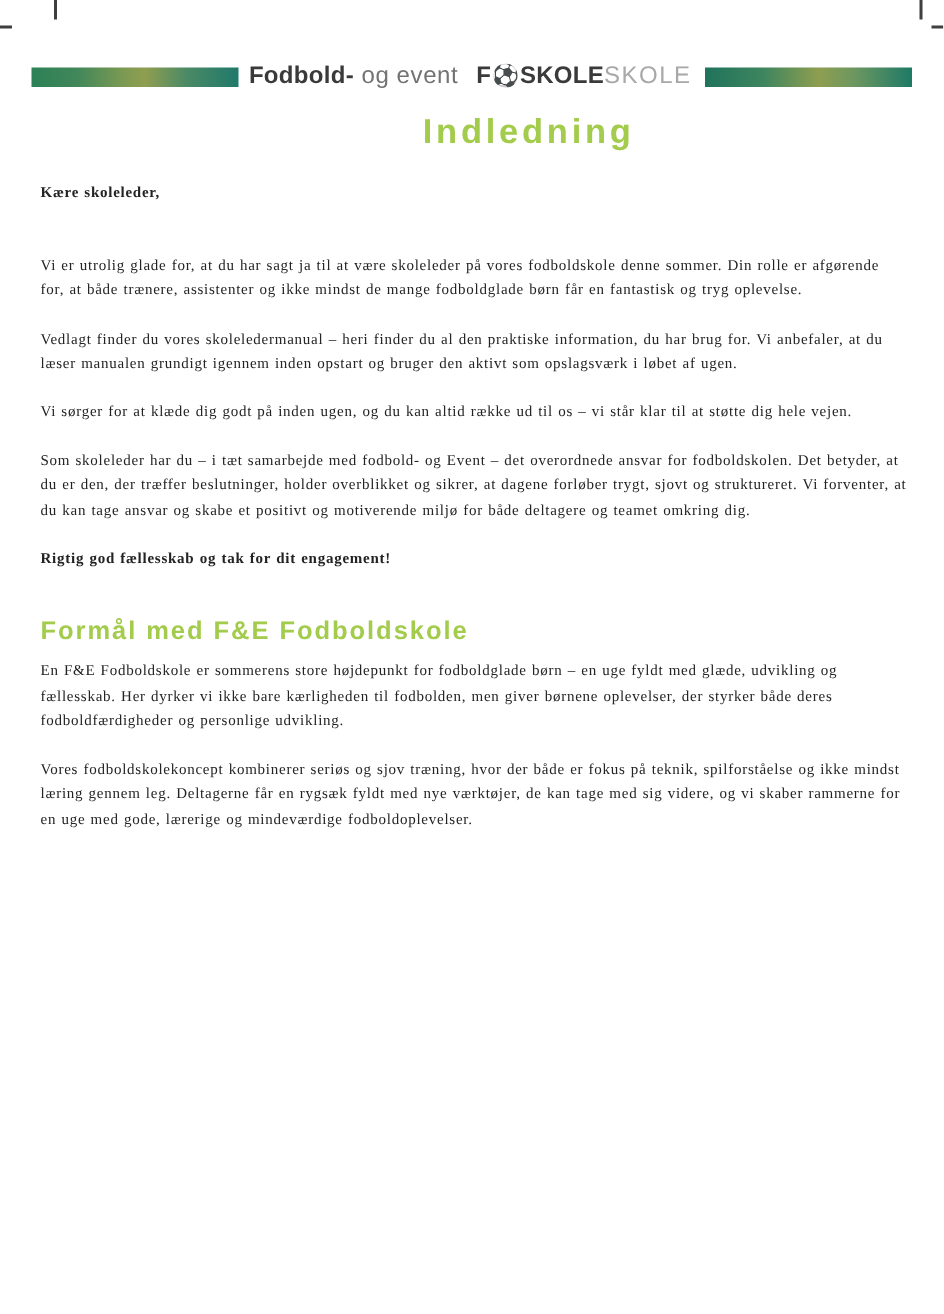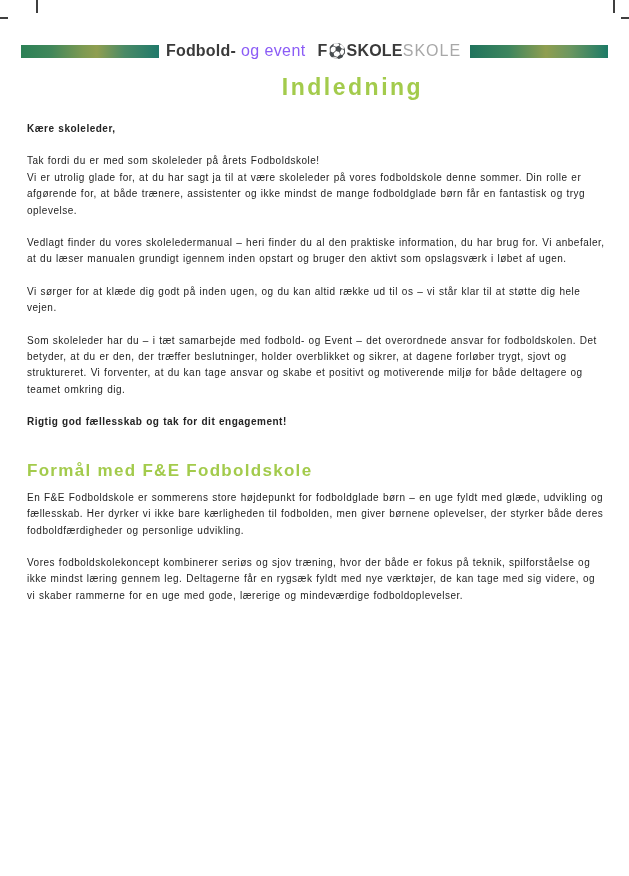--- a/index.html
+++ b/index.html
@@ -9,30 +9,30 @@
   }
   
   .crop{position:absolute;background:#3f3f3f;}
   
   .header{position:absolute;top:44px;left:21px;right:21px;height:14px;display:flex;align-items:center;}
   .hbar{height:13px;flex:1;}
   .hbar-left{background:linear-gradient(90deg,#2c8156 0%,#41875a 22%,#7d9a52 45%,#8f9e50 55%,#4a8a66 75%,#20796a 100%);}
   .hbar-right{background:linear-gradient(90deg,#20735c 0%,#3d855e 28%,#8f9e50 55%,#6d9760 72%,#1d7a66 100%);}
   .brand{display:flex;align-items:center;white-space:nowrap;padding:0 9px 0 7px;font-size:16px;line-height:16px;}
   .brand-bold{font-weight:700;color:#3a3a3a;letter-spacing:.2px;}
-  .brand-light{font-weight:400;color:#8b5cf6;margin-left:5px;letter-spacing:.4px;}
+  .brand-light{font-weight:400;color:#737373;margin-left:5px;letter-spacing:.4px;}
   .brand-group2{margin-left:12px;display:flex;align-items:center;}
   .ball{font-family:"DejaVu Sans",sans-serif;font-size:14.5px;color:#3a3a3a;margin:0 .5px;}
   .brand-skole{font-weight:400;color:#a8a8a8;letter-spacing:1px;}
   
   .title{position:absolute;top:74px;left:0;width:100%;text-align:center;
     font-size:23px;font-weight:700;letter-spacing:2.5px;color:#a3cb4c;padding-left:38px;}
   
   .main{position:absolute;top:121px;left:27px;width:578px;}
-  .main p{margin:0 0 16px 0;font-size:10px;line-height:16.4px;letter-spacing:.05em;word-spacing:.5px;color:#232323;}
+  .main p{margin:0 0 16px 0;font-size:10px;line-height:16.4px;letter-spacing:.05em;word-spacing:.5px;color:#232323;font-family:Liberation Serif, serif;}
   .bold-line{font-weight:700;}
   .section-heading{margin:30px 0 9px 0;text-align:left;font-size:17px;font-weight:700;
     letter-spacing:1.3px;color:#a3cb4c;}
   
   .footer-bar{position:absolute;top:786px;left:36px;width:477px;height:14px;
     background:linear-gradient(90deg,#2a7d63 0%,#58905a 14%,#3a8663 30%,#2f8266 46%,#6d9757 62%,#8f9e50 72%,#35836a 88%,#1f7a66 100%);}
   .emblem{position:absolute;left:524px;top:758px;width:78px;height:80px;}
   .page-number{position:absolute;left:549px;top:779px;width:24px;text-align:center;
     font-size:21px;font-weight:700;font-style:italic;color:#111111;}
   .slogan{position:absolute;top:851px;left:0;width:100%;text-align:center;
@@ -65,21 +65,21 @@
         <span class="brand-skole">SKOLE</span>
       </span>
     </div>
     <div class="hbar hbar-right"></div>
   </div>
 
   <div class="title">Indledning</div>
 
   <div class="main">
     <p class="bold-line">Kære skoleleder,</p>
-    <p><span>Tak fordi du er med som skoleleder på årets Fodboldskole!</span><br><span> Vi er utrolig glade for, at du har sagt ja til at være skoleleder på vores fodboldskole denne sommer. Din rolle er afgørende for, at både trænere, assistenter og ikke mindst de mange fodboldglade børn får en fantastisk og tryg oplevelse.</span></p>
+    <p><br><span> Vi er utrolig glade for, at du har sagt ja til at være skoleleder på vores fodboldskole denne sommer. Din rolle er afgørende for, at både trænere, assistenter og ikke mindst de mange fodboldglade børn får en fantastisk og tryg oplevelse.</span></p>
     <p>Vedlagt finder du vores skoleledermanual – heri finder du al den praktiske information, du har brug for. Vi anbefaler, at du læser manualen grundigt igennem inden opstart og bruger den aktivt som opslagsværk i løbet af ugen.</p>
     <p>Vi sørger for at klæde dig godt på inden ugen, og du kan altid række ud til os – vi står klar til at støtte dig hele vejen.</p>
     <p>Som skoleleder har du – i tæt samarbejde med fodbold- og Event – det overordnede ansvar for fodboldskolen. Det betyder, at du er den, der træffer beslutninger, holder overblikket og sikrer, at dagene forløber trygt, sjovt og struktureret. Vi forventer, at du kan tage ansvar og skabe et positivt og motiverende miljø for både deltagere og teamet omkring dig.</p>
     <p class="bold-line">Rigtig god fællesskab og tak for dit engagement!</p>
 
     <div class="section-heading">Formål med F&amp;E Fodboldskole</div>
     <p>En F&amp;E Fodboldskole er sommerens store højdepunkt for fodboldglade børn – en uge fyldt med glæde, udvikling og fællesskab. Her dyrker vi ikke bare kærligheden til fodbolden, men giver børnene oplevelser, der styrker både deres fodboldfærdigheder og personlige udvikling.</p>
     <p>Vores fodboldskolekoncept kombinerer seriøs og sjov træning, hvor der både er fokus på teknik, spilforståelse og ikke mindst læring gennem leg. Deltagerne får en rygsæk fyldt med nye værktøjer, de kan tage med sig videre, og vi skaber rammerne for en uge med gode, lærerige og mindeværdige fodboldoplevelser.</p>
   </div>
 

